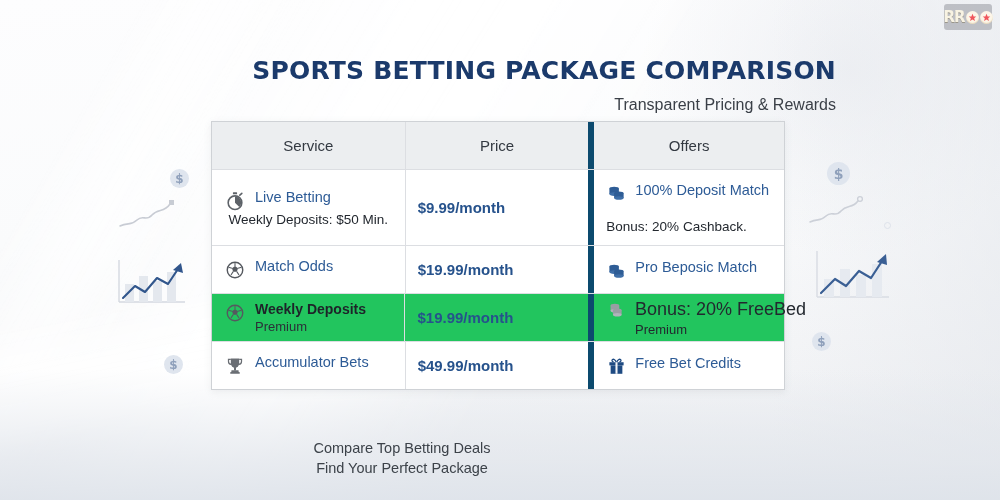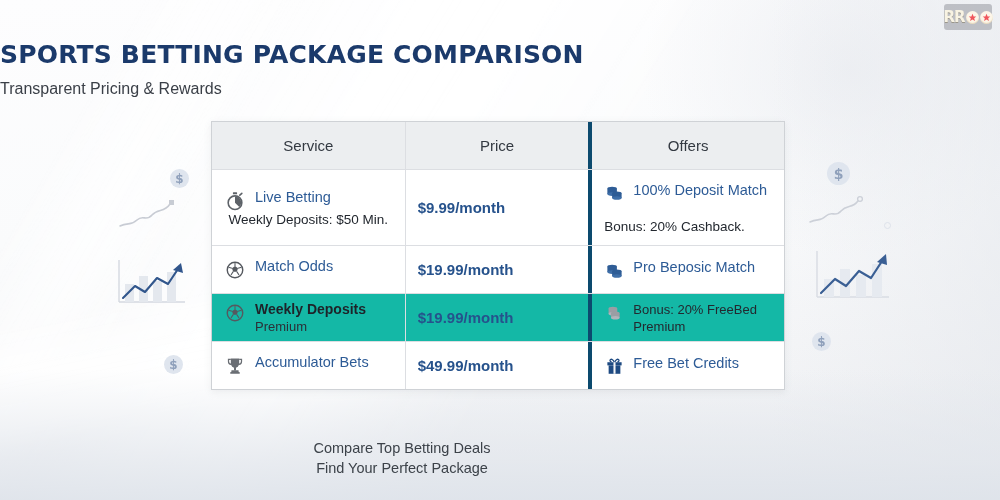--- a/index.html
+++ b/index.html
@@ -79,21 +79,21 @@
   }
   #logo .nines { display: flex; gap: 1px; margin-left: 1px; }
   #logo .nine {
     width: 13px; height: 13px; border-radius: 50%;
     background: #fdf6e8;
     display: flex; align-items: center; justify-content: center;
     box-shadow: inset 0 -1px 1px rgba(200,170,120,0.4);
   }
 
   
-  #header { position: absolute; top: 40px; left: 0; width: 836px; text-align: left; }
+  #header { position: absolute; top: 56px; left: 0; width: 836px; text-align: right; }
   #deck-title {
     font-family: "DejaVu Sans", sans-serif;
     font-size: 25px; font-weight: bold; color: #1b3a6b;
     letter-spacing: 0.2px;
   }
   #deck-subtitle {
     margin-top: 11px;
     font-size: 16px; color: #3a3f47; font-weight: 400;
   }
 
@@ -124,31 +124,31 @@
   }
   .trow { display: flex; }
   .trow + .trow { border-top: 1px solid #dcdee2; }
   .tcell {
     padding: 0 12px;
     display: flex; align-items: center;
     min-height: 47px;
   }
   .tcell.c1 { width: 193px; }
   .tcell.c2 { width: 184px; border-left: 1px solid #dcdee2; justify-content: flex-start; }
-  .tcell.c3 { width: 196px; border-left: 4px solid #0c4a6e; }
+  .tcell.c3 { width: 196px; border-left: 6px solid #0c4a6e; }
 
   
   #table-header-row { background: #eceef0; }
   #table-header-row .tcell { min-height: 47px; justify-content: center; }
   .th-label {
     font-size: 15px; color: #333941; font-weight: 400;
   }
 
   
-  .trow.shaded { background: #14b8a6; }
+  .trow.shaded { background: #22c55e; }
   .trow.tall .tcell { min-height: 75px; }
 
   .svc-wrap { display: flex; align-items: flex-start; gap: 9px; width: 100%; }
   .svc-icon { flex: 0 0 auto; width: 22px; height: 22px; display:flex; align-items:center; justify-content:center; margin-top: 1px;}
   .svc-text { display: flex; flex-direction: column; justify-content: center; }
   .svc-title {
     font-size: 14.5px; color: #2d5b96; white-space: nowrap;
   }
   .svc-title.bold { color: #1e2329; font-weight: bold; font-size: 14px; }
   .svc-sub { font-size: 13px; color: #2b3038; margin-top: 2px; }
@@ -157,21 +157,21 @@
   .col1-sub-full { font-size: 13.5px; color: #23282f; text-align: center; width: 100%; }
 
   .price-text {
     font-size: 15px; color: #26528c; font-weight: 600; white-space: nowrap;
   }
 
   .offer-wrap { display: flex; align-items: flex-start; gap: 9px; width: 100%; }
   .offer-icon { flex: 0 0 auto; width: 20px; height: 20px; display:flex; align-items:center; justify-content:center; margin-top:1px; }
   .offer-text { display: flex; flex-direction: column; }
   .offer-title { font-size: 14.5px; color: #2d5b96; white-space: nowrap; }
-  .offer-title.dark { color: #23282f; font-size: 13px; }
+  .offer-title.dark { color: #23282f; font-size: 18px; }
   .offer-sub { font-size: 13px; color: #23282f; margin-top: 2px; white-space: nowrap; }
   .col3-stacked { display: flex; flex-direction: column; width: 100%; gap: 16px; }
   .col3-sub-right { font-size: 13.5px; color: #23282f; width: 100%; padding-right: 2px;}
 
   
   #footer {
     position: absolute; top: 439px; left: 0; width: 804px; text-align: center;
     line-height: 1.35;
   }
   #footer div { font-size: 14.5px; color: #3c4249; }

